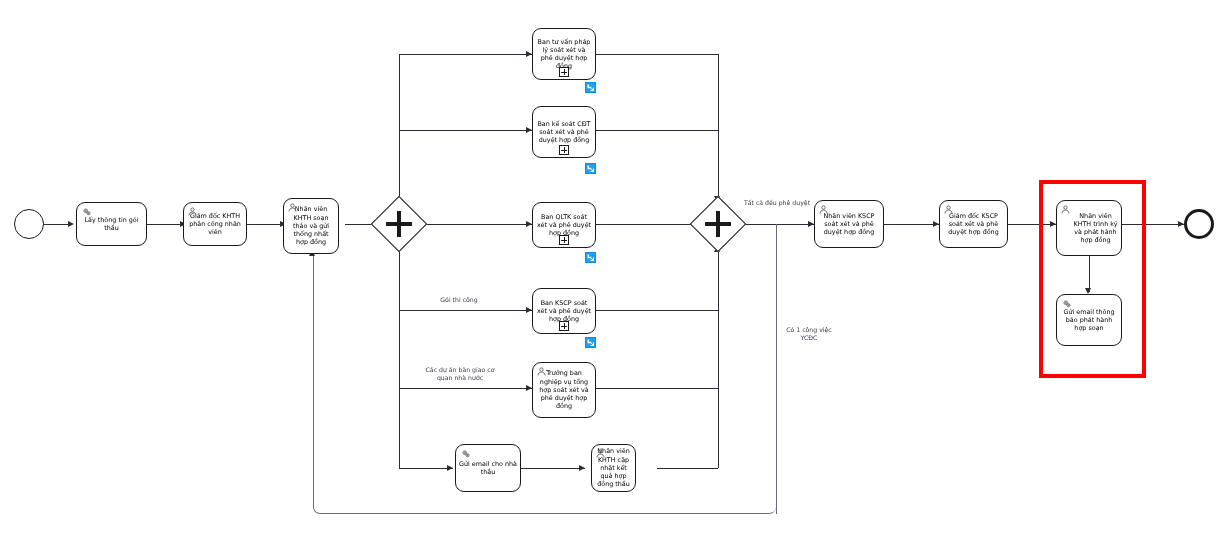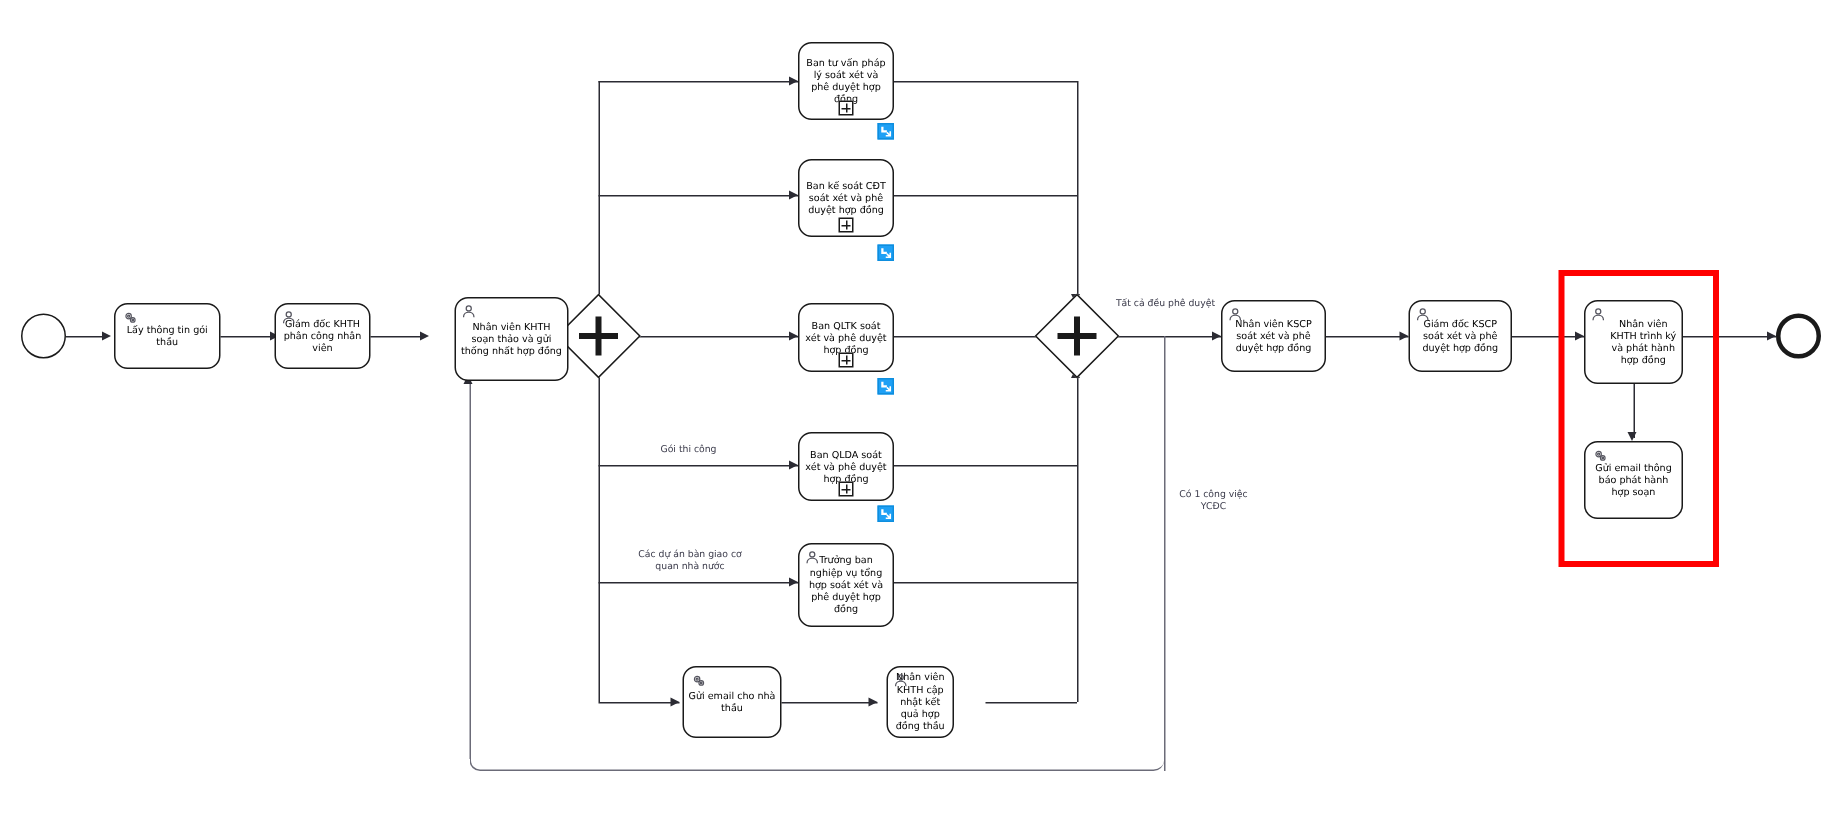--- a/index.html
+++ b/index.html
@@ -188,21 +188,21 @@
   <div class="abs task" style="left:183px;top:202px;width:64px;height:44px;">
     <svg class="user-icon" viewBox="0 0 16 16">
       <g fill="none" stroke="#55555f" stroke-width="1.5">
         <circle cx="8" cy="4.6" r="3"></circle>
           <path d="M1.8 15c0-3.6 2.8-6 6.2-6s6.2 2.4 6.2 6"></path>
       </g>
     </svg>
     <span class="label">Giám đốc KHTH phân công nhân viên</span>
   </div>
 
-  <div class="abs task" style="left:283px;top:198px;width:76px;height:56px;margin-left:20px;">
+  <div class="abs task" style="left:283px;top:198px;width:56px;height:56px;">
     <svg class="user-icon" viewBox="0 0 16 16">
       <g fill="none" stroke="#55555f" stroke-width="1.5">
         <circle cx="8" cy="4.6" r="3"></circle>
           <path d="M1.8 15c0-3.6 2.8-6 6.2-6s6.2 2.4 6.2 6"></path>
       </g>
     </svg>
     <span class="label">Nhân viên KHTH soạn thảo và gửi thống nhất hợp đồng</span>
   </div>
 
   <div class="abs task" style="left:532px;top:28px;width:64px;height:52px;">
@@ -232,21 +232,21 @@
     <span class="sub-marker"></span>
   </div>
   <div class="link-badge abs" style="left:585px;top:252px;">
     <svg width="9" height="9" viewBox="0 0 12 12">
         <path d="M2 2h2v3h3v2h-5z" fill="#ffffff"></path>
         <path d="M7 7l3 3M10 6v4h-4" stroke="#ffffff" stroke-width="1.4" fill="none"></path>
       </svg>
   </div>
 
   <div class="abs task" style="left:532px;top:288px;width:64px;height:46px;">
-    <span class="label">Ban QLDA soát xét và phê duyệt hợp đồng</span>
+    <span class="label">Ban KSCP soát xét và phê duyệt hợp đồng</span>
     <span class="sub-marker"></span>
   </div>
   <div class="link-badge abs" style="left:585px;top:337px;">
     <svg width="9" height="9" viewBox="0 0 12 12">
         <path d="M2 2h2v3h3v2h-5z" fill="#ffffff"></path>
         <path d="M7 7l3 3M10 6v4h-4" stroke="#ffffff" stroke-width="1.4" fill="none"></path>
       </svg>
   </div>
 
   <div class="abs task" style="left:532px;top:362px;width:64px;height:56px;">

